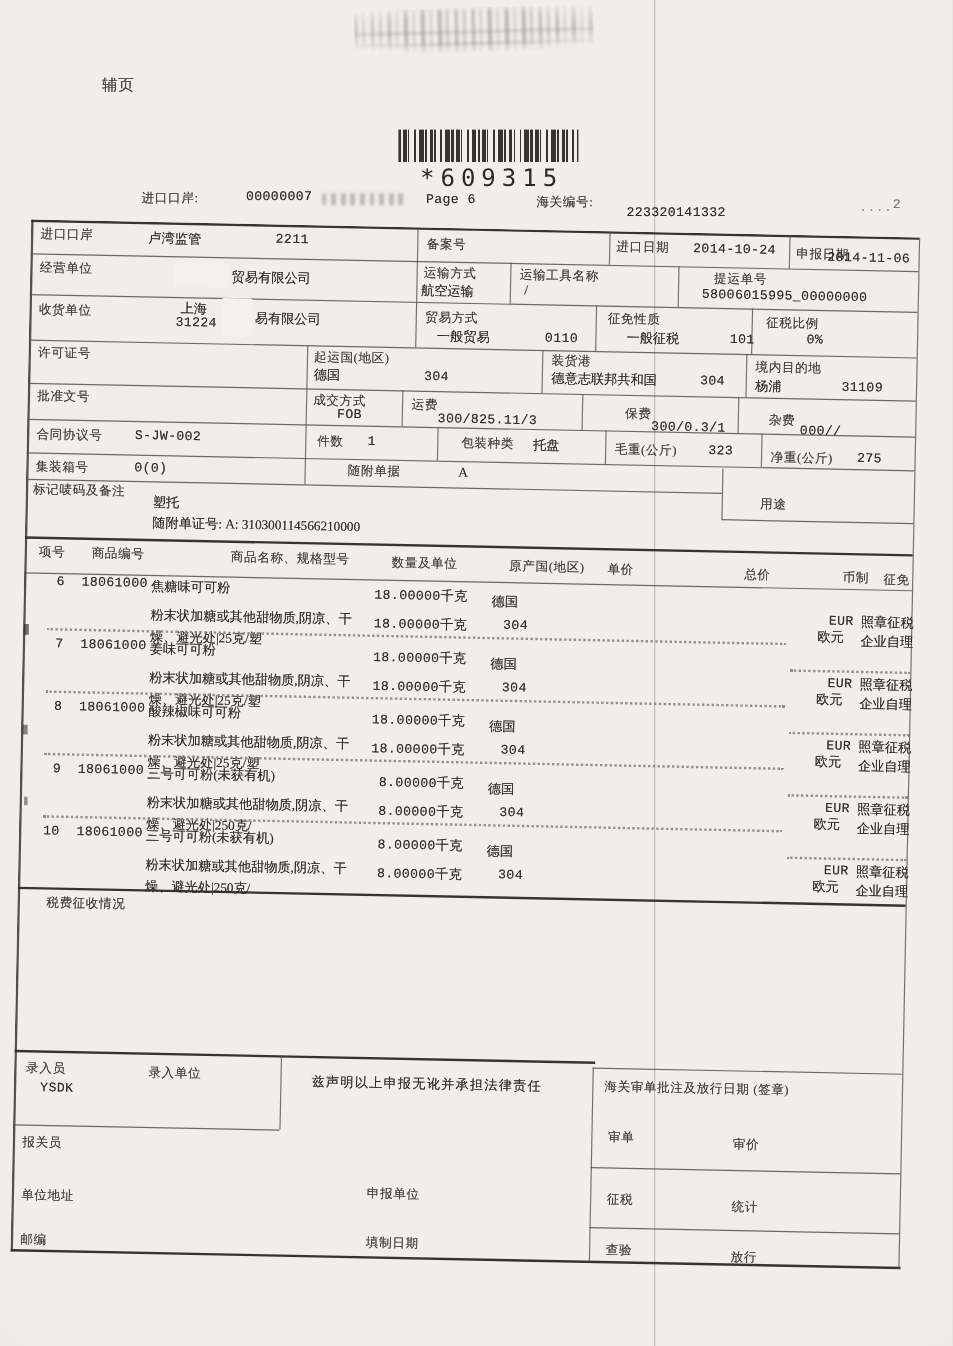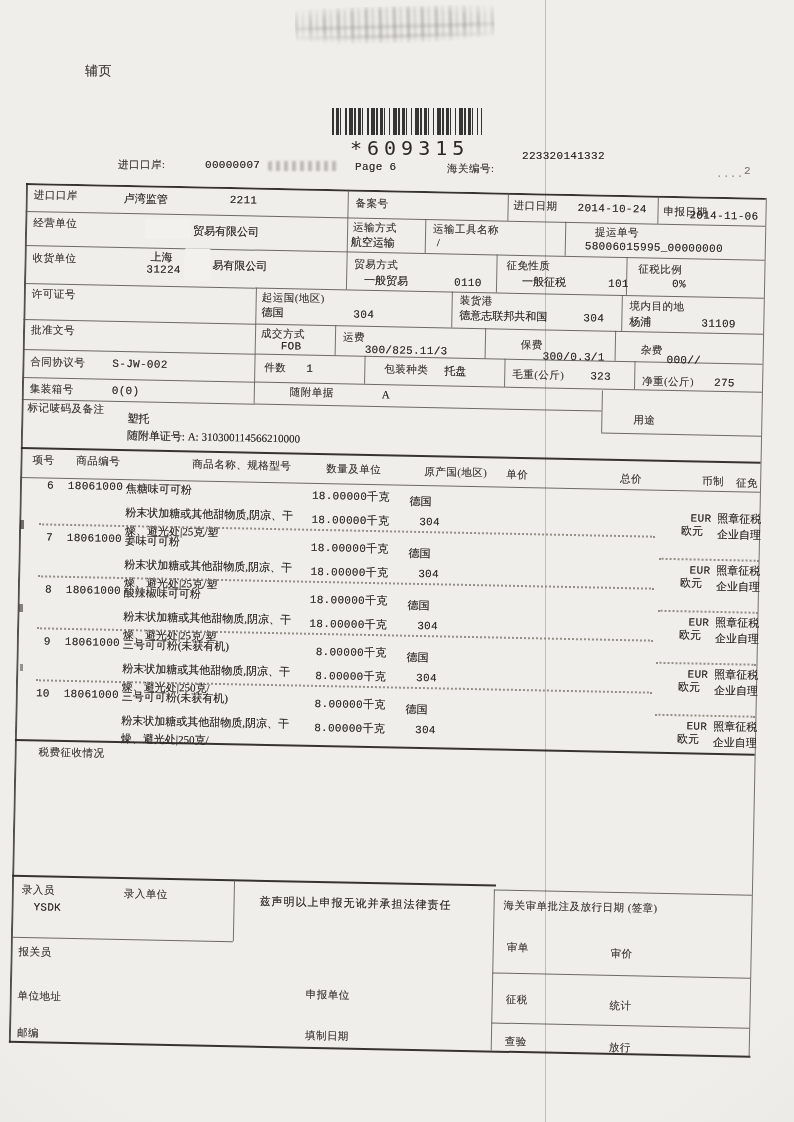--- a/index.html
+++ b/index.html
@@ -55,21 +55,21 @@
 
   <div class="abs lbl" style="left:85px;top:62px;font-size:13px">辅页</div>
   <div class="barcode"></div>
   <div class="abs bartext" style="left:350px;top:136px">*609315</div>
 
   <div class="abs lbl" style="left:118px;top:158px">进口口岸:</div>
   <div class="abs num" style="left:205px;top:159px">00000007</div>
   <div class="smear" style="left:268px;top:161px;width:70px"></div>
   <div class="abs num" style="left:355px;top:161px">Page 6</div>
   <div class="abs lbl" style="left:447px;top:162px">海关编号:</div>
-  <div class="abs num" style="left:522px;top:150px">223320141332</div>
+  <div class="abs num" style="left:522px;top:172px">223320141332</div>
   <div class="abs num fade1" style="left:716px;top:168px">....</div>
   <div class="abs num fade2" style="left:744px;top:165px">2</div>
 
   <div class="doc">
 
     <div class="hl heavy" style="left:0;top:0;width:740px"></div>
     <div class="hl heavy" style="left:0;top:858px;width:742px"></div>
     <div class="vl heavy" style="left:0;top:0;height:860px"></div>
     <div class="vl" style="left:740px;top:0;height:860px"></div>
 

